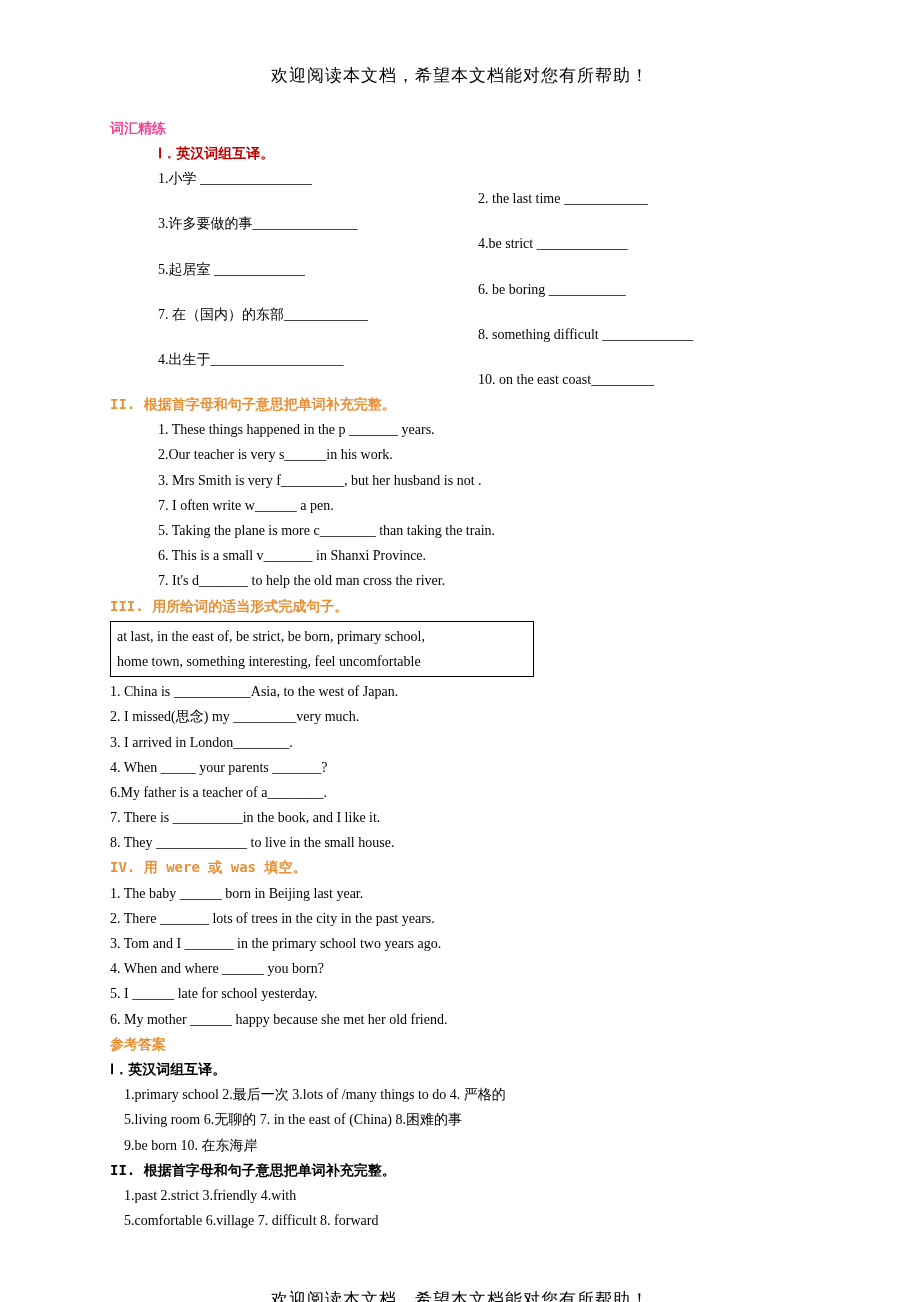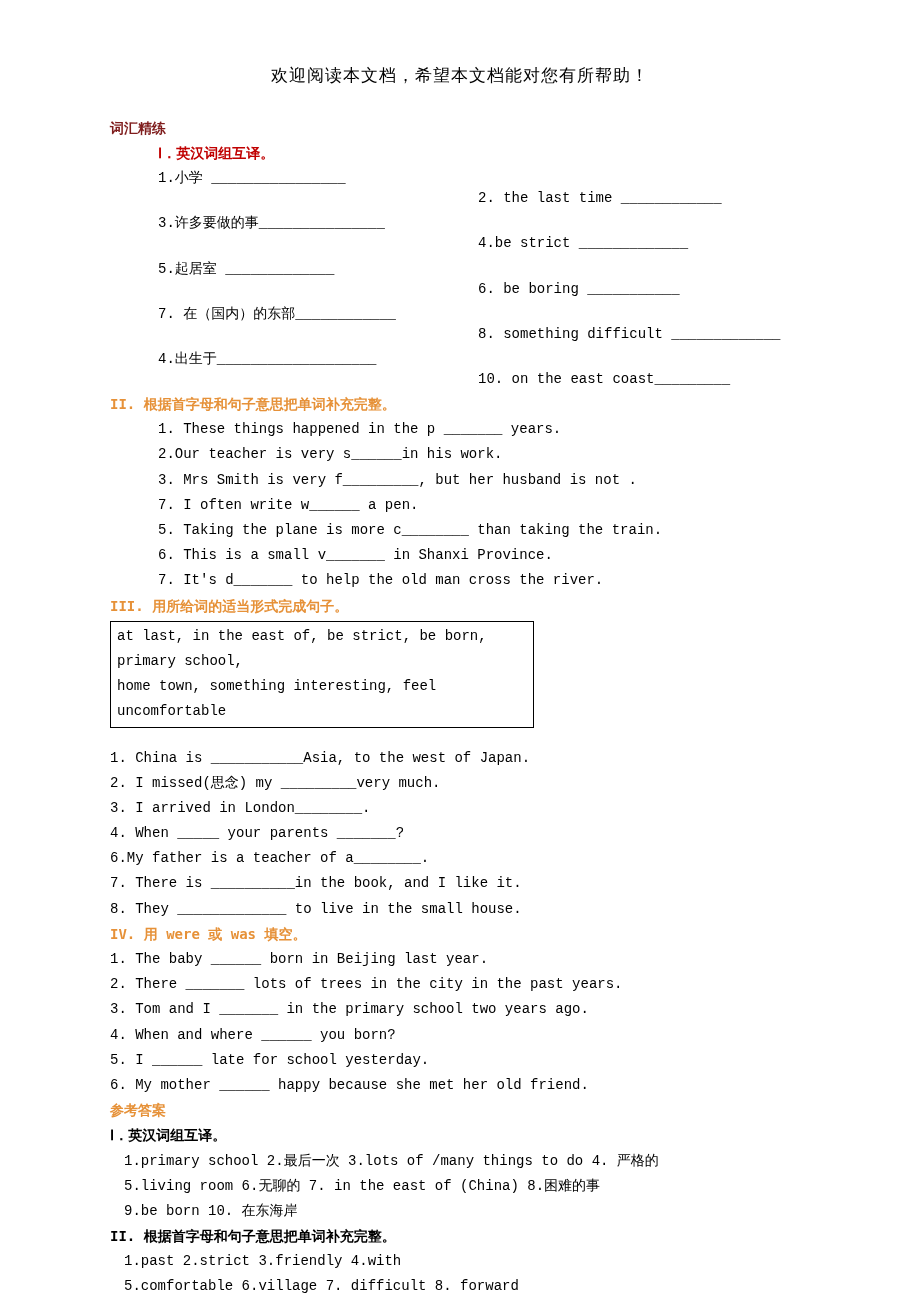--- a/index.html
+++ b/index.html
@@ -17,40 +17,40 @@
     }
     .header-footer {
       text-align: center;
       font-size: 17px;
       letter-spacing: 1px;
     }
     .section-title {
       font-weight: bold;
       font-size: 14px;
     }
-    .green { color: #7f1d1d; }
+    .green { color: #ec4899; }
     .red { color: #c00000; }
     .orange { color: #e69138; }
     .indent-1 { padding-left: 48px; }
     .indent-0 { padding-left: 0; }
     .two-col {
       display: flex;
       padding-left: 48px;
     }
     .two-col .left { flex: 0 0 320px; }
     .two-col .right { flex: 1; margin-top: 20px; }
     .box {
       border: 1px solid #000;
       padding: 2px 6px;
       margin-left: 0;
       margin-top: 2px;
-      margin-bottom: 18px;
+      margin-bottom: 2px;
       width: 410px;
     }
-    .mono { font-family: Liberation Mono, monospace; }
+    .mono { font-family: Liberation Serif, serif; }
     .ans-row { padding-left: 14px; }
   </style>
 </head>
 <body>
 
 <div class="page">
   <div class="header-footer">欢迎阅读本文档，希望本文档能对您有所帮助！</div>
   <br>
 
   <div class="section-title green">词汇精练</div>

